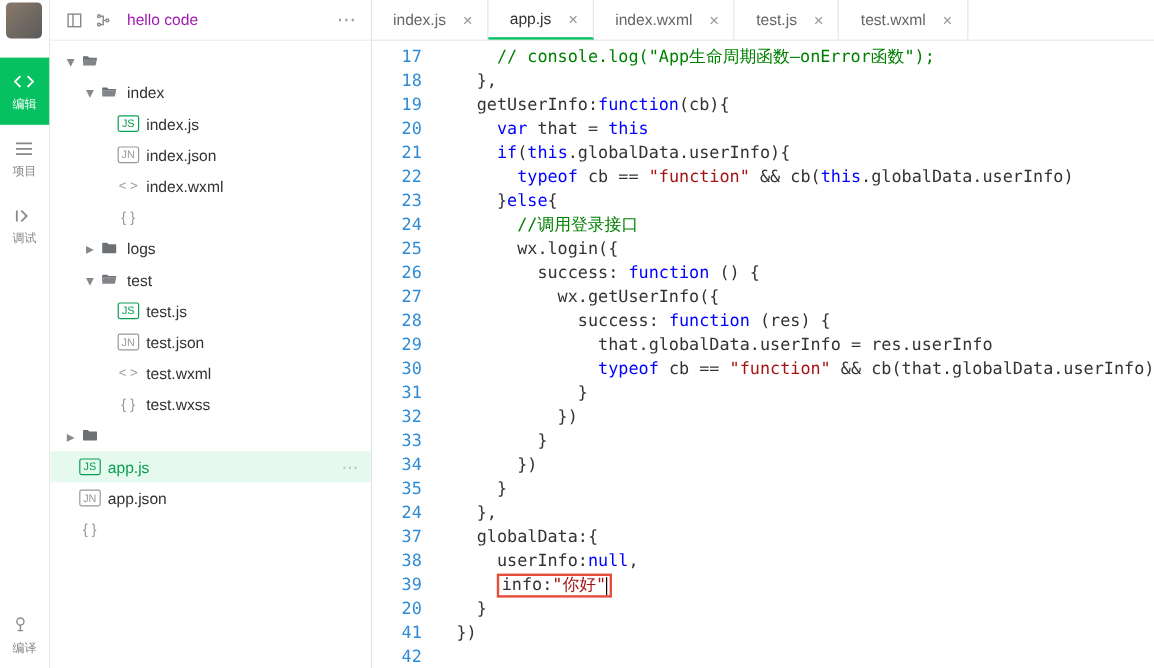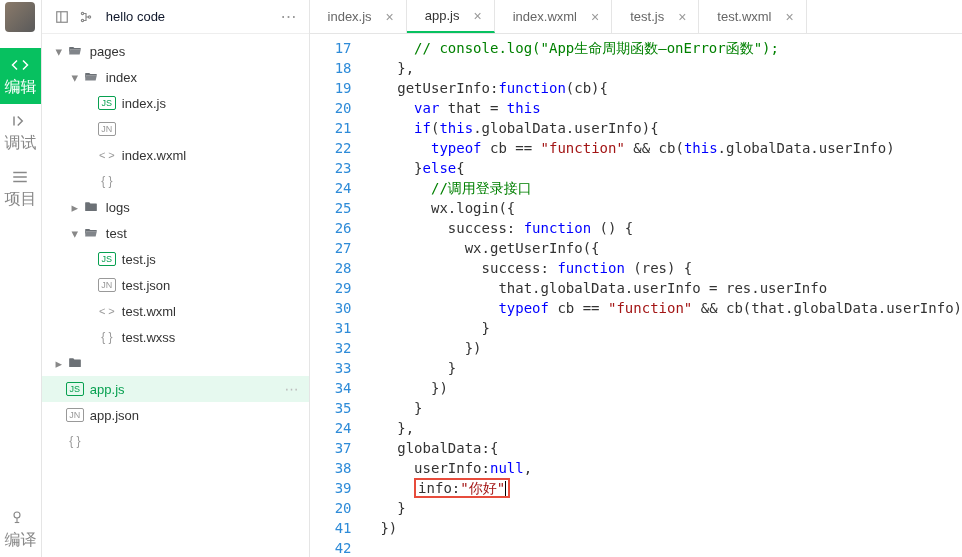--- a/index.html
+++ b/index.html
@@ -5,28 +5,28 @@
 * { margin: 0; padding: 0; box-sizing: border-box; }
 body { font-family: "Microsoft YaHei", -apple-system, sans-serif; font-size: 13px; color: #333; background: #fff; width: 962px; height: 557px; overflow: hidden; }
 .container { display: flex; height: 100%; }
 
 
 .left-rail { width: 48px; background: #fff; border-right: 1px solid #e5e5e5; display: flex; flex-direction: column; align-items: center; padding-top: 2px; }
 .avatar { width: 30px; height: 30px; border-radius: 4px; background: linear-gradient(135deg,#8a7a6a,#5a5a5a); margin-bottom: 16px; }
 .rail-item { width: 100%; height: 56px; display: flex; flex-direction: column; align-items: center; justify-content: center; cursor: pointer; color: #888; font-size: 12px; }
 .rail-item.active { background: #07c160; color: #fff; }
 .rail-icon { width: 20px; height: 20px; display: flex; align-items: center; justify-content: center; margin-bottom: 2px; }
-.rail-label { font-size: 16px; }
+.rail-label { font-size: 10px; }
 .rail-spacer { flex: 1; }
 
 
 .explorer { width: 308px; background: #fff; border-right: 1px solid #e5e5e5; display: flex; flex-direction: column; }
 .explorer-header { height: 34px; display: flex; align-items: center; padding: 0 8px; border-bottom: 1px solid #eee; }
 .hdr-btn { width: 24px; height: 24px; display: flex; align-items: center; justify-content: center; color: #888; cursor: pointer; }
-.project-name { flex: 1; padding-left: 8px; color: #0f172a; }
+.project-name { flex: 1; padding-left: 8px; color: #a21caf; }
 .more-btn { color: #999; font-size: 16px; cursor: pointer; padding: 0 4px; }
 
 .tree { flex: 1; overflow: auto; padding-top: 4px; }
 .tree-row { height: 26px; display: flex; align-items: center; cursor: pointer; white-space: nowrap; }
 .tree-row.selected { background: #e6f9ef; color: #07a050; }
 .tw { width: 14px; display: inline-block; flex-shrink: 0; }
 .caret { width: 14px; height: 14px; display: inline-flex; align-items: center; justify-content: center; color: #888; flex-shrink: 0; }
 .ficon { width: 18px; height: 18px; display: inline-flex; align-items: center; justify-content: center; margin-right: 6px; flex-shrink: 0; font-size: 11px; }
 .folder-icon { color: #6b7075; }
 .folder-icon svg { width: 16px; height: 14px; }
@@ -68,35 +68,35 @@
           <svg viewBox="0 0 24 24" width="18" height="18" fill="none" stroke="currentColor" stroke-width="2">
             <polyline points="16 18 22 12 16 6"></polyline>
             <polyline points="8 6 2 12 8 18"></polyline>
           </svg>
         </div>
       <div class="rail-label">编辑</div>
     </div>
     <div class="rail-item">
       <div class="rail-icon">
           <svg viewBox="0 0 24 24" width="18" height="18" fill="none" stroke="currentColor" stroke-width="2">
-            <polyline points="9 18 15 12 9 6"></polyline>
-            <polyline points="4 18 4 6"></polyline>
-          </svg>
-        </div>
-      <div class="rail-label">调试</div>
-    </div>
-    <div class="rail-item">
-      <div class="rail-icon">
-          <svg viewBox="0 0 24 24" width="18" height="18" fill="none" stroke="currentColor" stroke-width="2">
             <line x1="3" y1="6" x2="21" y2="6"></line>
             <line x1="3" y1="12" x2="21" y2="12"></line>
             <line x1="3" y1="18" x2="21" y2="18"></line>
           </svg>
         </div>
       <div class="rail-label">项目</div>
+    </div>
+    <div class="rail-item">
+      <div class="rail-icon">
+          <svg viewBox="0 0 24 24" width="18" height="18" fill="none" stroke="currentColor" stroke-width="2">
+            <polyline points="9 18 15 12 9 6"></polyline>
+            <polyline points="4 18 4 6"></polyline>
+          </svg>
+        </div>
+      <div class="rail-label">调试</div>
     </div>
     <div class="rail-spacer"></div>
     <div class="rail-item">
       <div class="rail-icon">
           <svg viewBox="0 0 24 24" width="18" height="18" fill="none" stroke="currentColor" stroke-width="1.5">
             <circle cx="8" cy="8" r="4"></circle>
             <path d="M8 12 v6"></path>
             <path d="M5 18 h6"></path>
           </svg>
         </div>
@@ -126,40 +126,40 @@
     </div>
     <div class="tree" id="tree">
         <div class="tree-row" style="padding-left: 10px;">
           <span class="caret">▾</span>
           <span class="ficon folder-icon">
             <svg viewBox="0 0 24 24" fill="currentColor">
               <path d="M2 6 a1 1 0 0 1 1-1 h6 l2 2 h10 a1 1 0 0 1 1 1 v1 H4 l-2 9z"></path>
               <path d="M4 9 h18 l-2 9 H2z" opacity="0.85"></path>
             </svg>
           </span>
-          <span class="fname">pages</span>
         </div>
         <div class="tree-row" style="padding-left: 26px;">
           <span class="caret">▾</span>
           <span class="ficon folder-icon">
             <svg viewBox="0 0 24 24" fill="currentColor">
               <path d="M2 6 a1 1 0 0 1 1-1 h6 l2 2 h10 a1 1 0 0 1 1 1 v1 H4 l-2 9z"></path>
               <path d="M4 9 h18 l-2 9 H2z" opacity="0.85"></path>
             </svg>
           </span>
           <span class="fname">index</span>
         </div>
         <div class="tree-row" style="padding-left: 42px;">
           <span class="tw"></span>
           <span class="ficon js-badge">JS</span>
           <span class="fname">index.js</span>
         </div>
         <div class="tree-row" style="padding-left: 42px;">
           <span class="tw"></span>
           <span class="ficon jn-badge">JN</span>
+          <span class="fname">index.json</span>
         </div>
         <div class="tree-row" style="padding-left: 42px;">
           <span class="tw"></span>
           <span class="ficon angle-icon">&lt; &gt;</span>
           <span class="fname">index.wxml</span>
         </div>
         <div class="tree-row" style="padding-left: 42px;">
           <span class="tw"></span>
           <span class="ficon brace-icon">{ }</span>
         </div>

